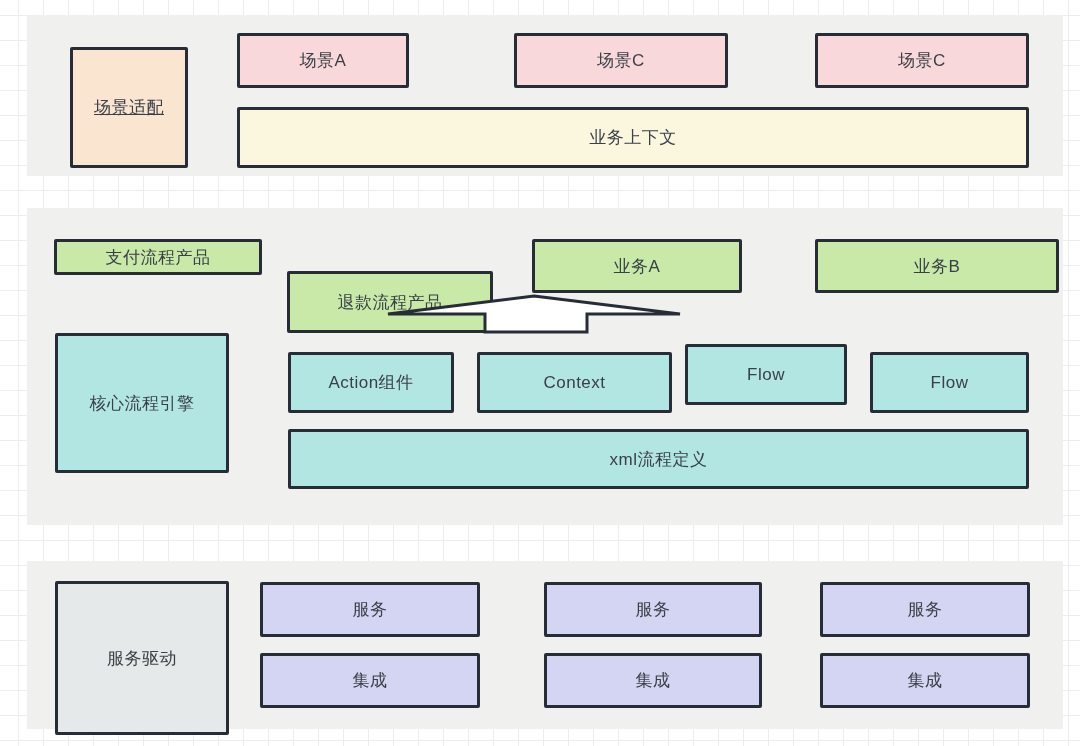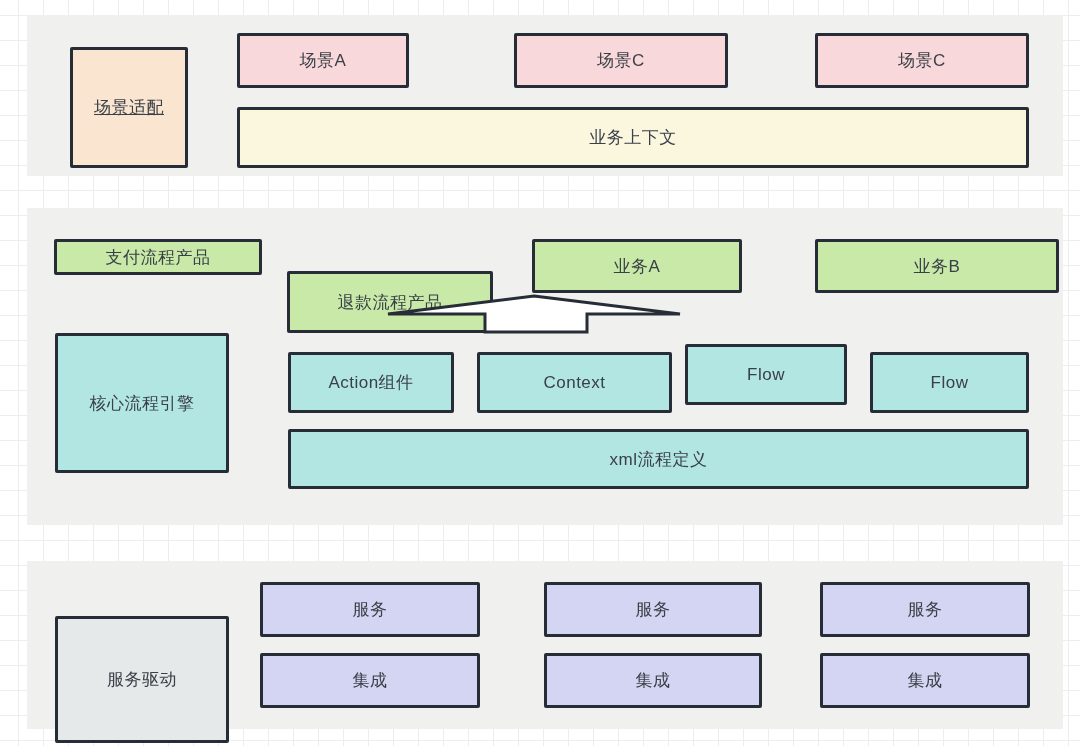--- a/index.html
+++ b/index.html
@@ -101,21 +101,21 @@
   <div class="box cyan" style="left:288px;top:352px;width:166px;height:61px;">Action组件</div>
 
   <div class="box cyan" style="left:477px;top:352px;width:195px;height:61px;">Context</div>
 
   <div class="box cyan" style="left:685px;top:344px;width:162px;height:61px;">Flow</div>
 
   <div class="box cyan" style="left:870px;top:352px;width:159px;height:61px;">Flow</div>
 
   <div class="box cyan" style="left:288px;top:429px;width:741px;height:60px;">xml流程定义</div>
 
-  <div class="box graybox" style="left:55px;top:616px;width:174px;height:127px;">服务驱动</div>
+  <div class="box graybox" style="left:55px;top:581px;width:174px;height:154px;">服务驱动</div>
 
   <div class="box purple" style="left:260px;top:582px;width:220px;height:55px;">服务</div>
 
   <div class="box purple" style="left:544px;top:582px;width:218px;height:55px;">服务</div>
 
   <div class="box purple" style="left:820px;top:582px;width:210px;height:55px;">服务</div>
 
   <div class="box purple" style="left:260px;top:653px;width:220px;height:55px;">集成</div>
 
   <div class="box purple" style="left:544px;top:653px;width:218px;height:55px;">集成</div>

